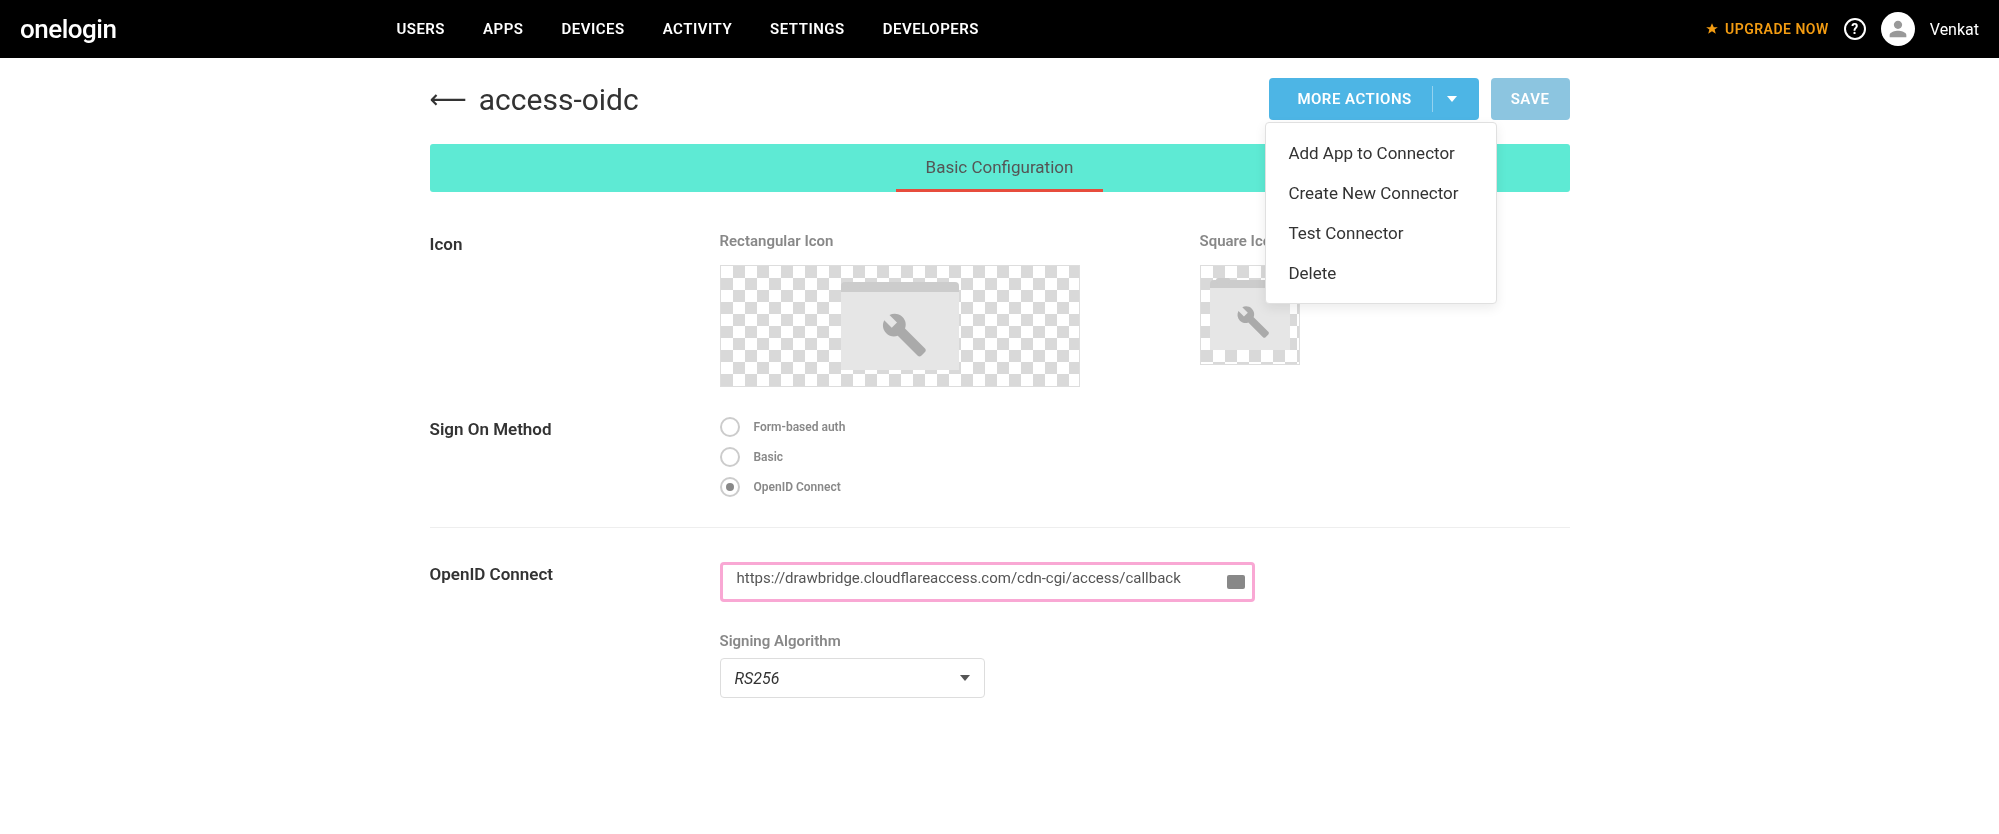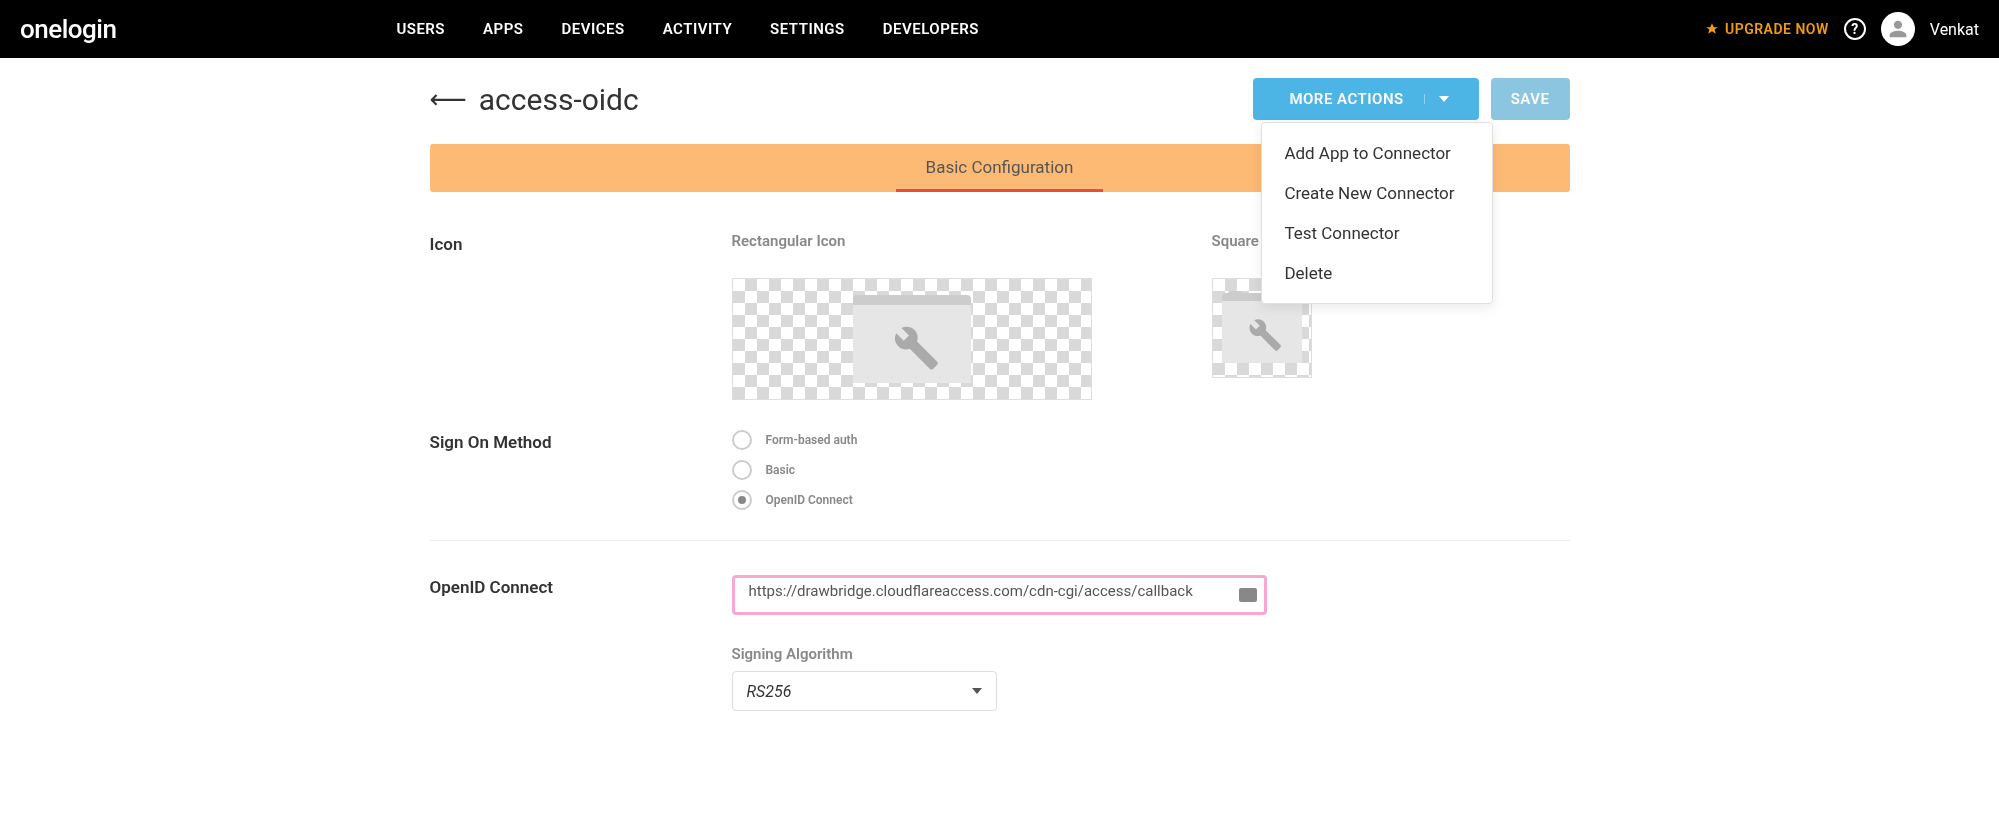--- a/index.html
+++ b/index.html
@@ -118,21 +118,22 @@
     font-weight: 600;
     letter-spacing: 0.5px;
     cursor: pointer;
     display: flex;
     align-items: center;
     color: #fff;
   }
   .btn-more {
     background: #4db5e5;
     display: flex;
-    padding: 16px;
+    padding: 8px;
+    margin-left: 12px;
   }
   .btn-more-label {
     padding: 0 20px;
     display: flex;
     align-items: center;
     height: 100%;
   }
   .btn-more-caret {
     border-left: 1px solid rgba(255,255,255,0.4);
     padding: 0 14px;
@@ -156,60 +157,59 @@
     z-index: 10;
   }
   .dropdown-item {
     padding: 10px 22px;
     font-size: 17px;
     color: #333;
     cursor: pointer;
   }
 
   .tabs-bar {
-    background: #fdba74;
+    background: #5eead4;
     height: 48px;
     display: flex;
     justify-content: center;
     align-items: flex-end;
     border-radius: 3px;
     margin-bottom: 40px;
   }
   .tab {
     padding: 0 30px 12px 30px;
     font-size: 17px;
     color: #555;
     border-bottom: 3px solid #e74c3c;
     cursor: pointer;
   }
 
   .form-section {
     display: flex;
     margin-bottom: 30px;
-    gap: 12px;
   }
   .section-label {
     width: 290px;
     font-size: 17px;
     font-weight: 600;
     color: #333;
     padding-top: 2px;
   }
   .section-body {
     flex: 1;
   }
   .icon-row {
     display: flex;
     gap: 120px;
   }
   .icon-group .sub-label {
     font-size: 15px;
     color: #888;
     font-weight: 600;
-    margin-bottom: 28px;
+    margin-bottom: 15px;
   }
   .checker {
     border: 1px solid #ddd;
     background-color: #fff;
     background-image:
       linear-gradient(45deg, #d9d9d9 25%, transparent 25%),
       linear-gradient(-45deg, #d9d9d9 25%, transparent 25%),
       linear-gradient(45deg, transparent 75%, #d9d9d9 75%),
       linear-gradient(-45deg, transparent 75%, #d9d9d9 75%);
     background-size: 24px 24px;

